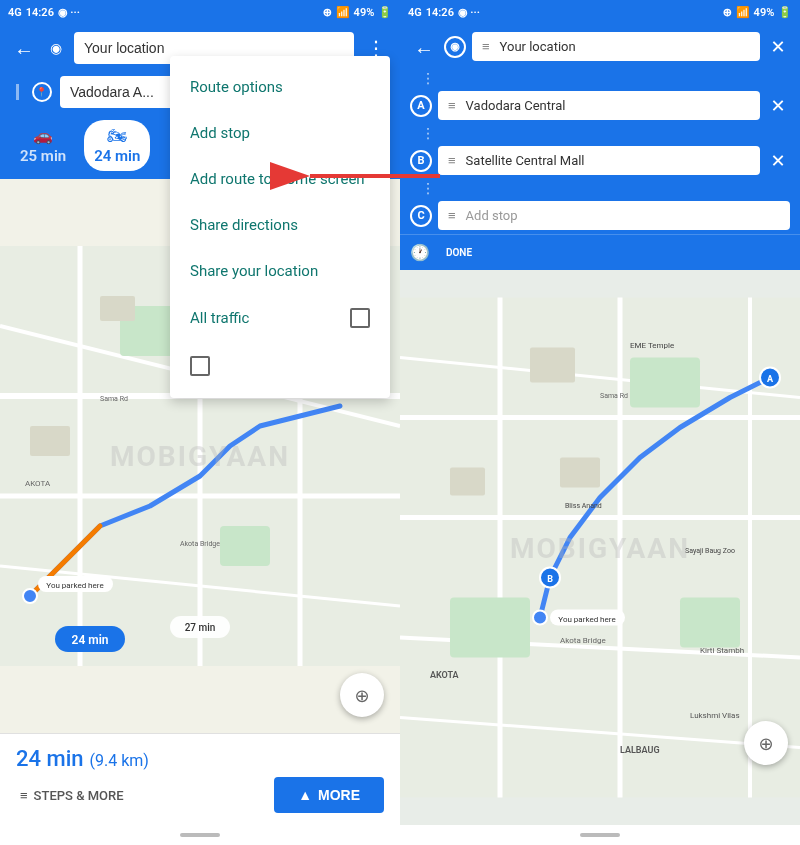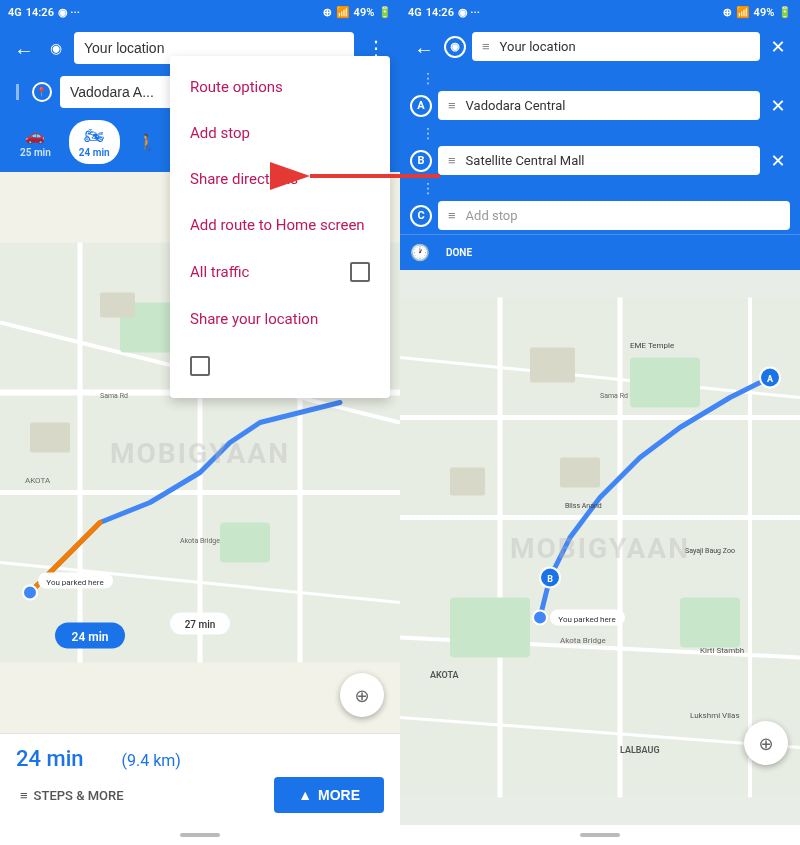--- a/index.html
+++ b/index.html
@@ -128,21 +128,21 @@
       cursor: pointer;
       font-size: 11px;
       color: rgba(255,255,255,0.8);
       gap: 2px;
     }
     .mode-option.active {
       background: white;
       color: #1a73e8;
     }
     .mode-icon { font-size: 16px; }
-    .mode-time { font-size: 10px; font-weight: 600; }
+    .mode-time { font-size: 15px; font-weight: 600; }
 
     
     .map-area {
       flex: 1;
       position: relative;
       overflow: hidden;
       background: #e8f0e8;
     }
 
     
@@ -184,21 +184,20 @@
       margin-bottom: 2px;
     }
     .route-time {
       font-size: 22px;
       font-weight: 500;
       color: #1a73e8;
     }
     .route-dist {
       font-size: 16px;
       color: #1a73e8;
-      margin-left: 32px;
     }
     .route-desc {
       font-size: 12px;
       color: #666;
       margin-bottom: 10px;
     }
     .bottom-actions {
       display: flex;
       align-items: center;
       justify-content: space-between;
@@ -236,21 +235,21 @@
       background: white;
       border-radius: 4px;
       box-shadow: 0 4px 12px rgba(0,0,0,0.2);
       z-index: 100;
       min-width: 220px;
       padding: 8px 0;
     }
     .menu-item {
       padding: 14px 20px;
       font-size: 15px;
-      color: #be185d;
+      color: #0f766e;
       cursor: pointer;
       display: flex;
       align-items: center;
       justify-content: space-between;
     }
     .menu-item-label { flex: 1; }
 
     
     .menu-checkbox {
       width: 20px;
@@ -533,31 +532,31 @@
   </div>
 
   <div class="dropdown-menu">
     <div class="menu-item">
       <span class="menu-item-label">Route options</span>
     </div>
     <div class="menu-item">
       <span class="menu-item-label">Add stop</span>
     </div>
     <div class="menu-item">
+      <span class="menu-item-label">Add route to Home screen</span>
+    </div>
+    <div class="menu-item">
       <span class="menu-item-label">Share directions</span>
     </div>
     <div class="menu-item">
-      <span class="menu-item-label">Add route to Home screen</span>
+      <span class="menu-item-label">Share your location</span>
     </div>
     <div class="menu-item">
       <span class="menu-item-label">All traffic</span>
       <div class="menu-checkbox"></div>
-    </div>
-    <div class="menu-item">
-      <span class="menu-item-label">Share your location</span>
     </div>
     <div class="menu-item">
       <div class="menu-checkbox"></div>
     </div>
   </div>
 
 </div>
 
 <div class="right-panel">
 

